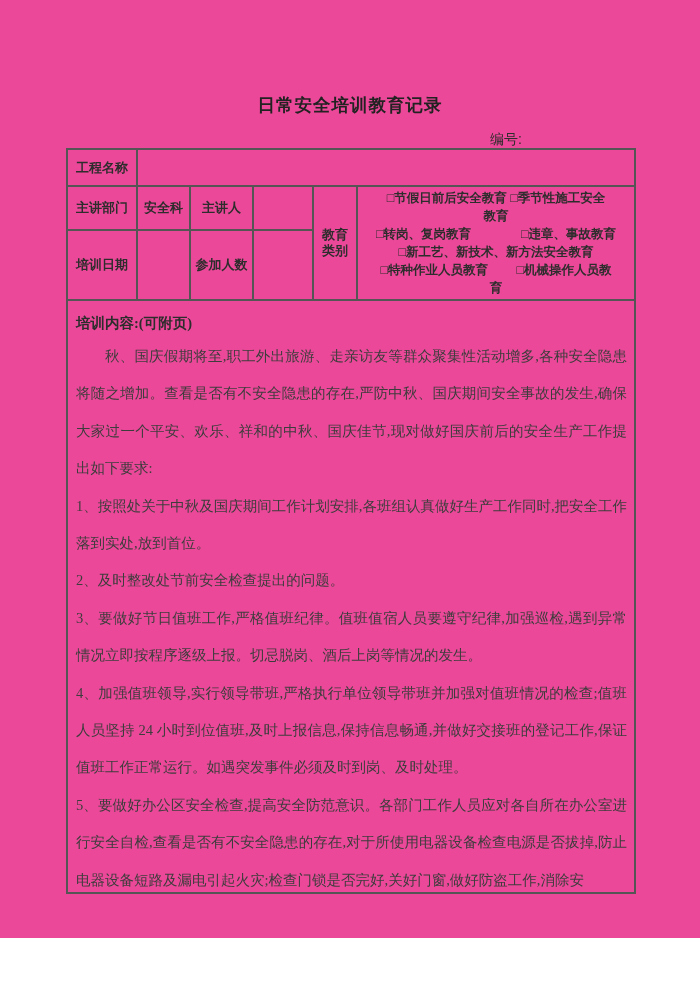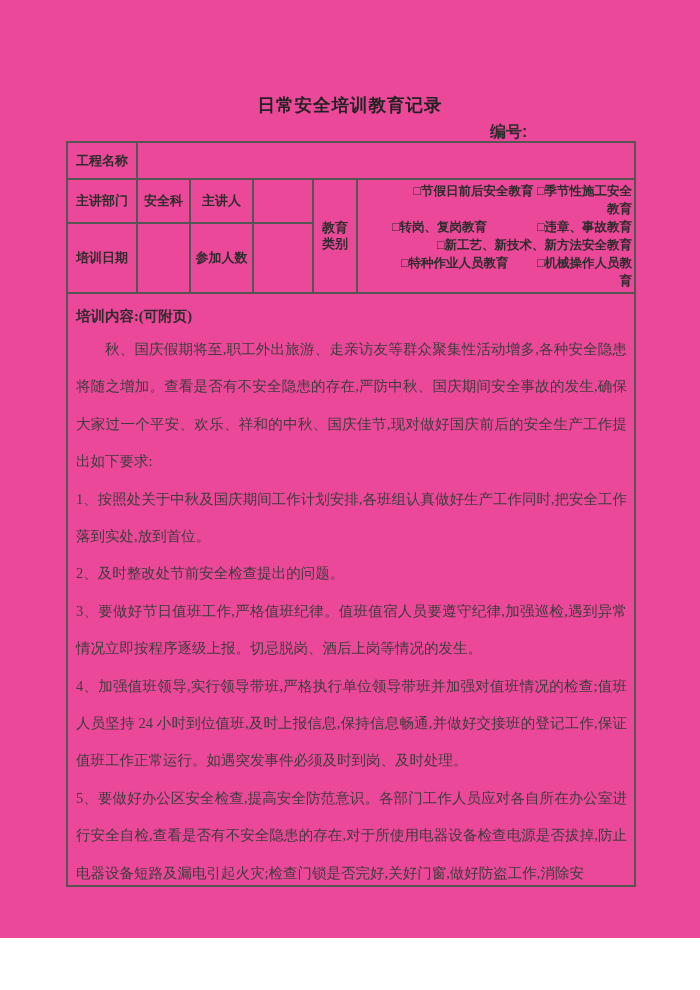--- a/index.html
+++ b/index.html
@@ -16,25 +16,25 @@
   .title {
     padding-top: 93px;
     text-align: center;
     font-size: 17.5px;
     line-height: 24px;
     font-weight: 700;
     color: #222222;
     letter-spacing: 1px;
   }
   .code-line {
-    margin-top: 6px;
+    margin-top: 13px;
     padding-left: 490px;
-    font-size: 16px;
+    font-size: 14px;
     line-height: 18px;
-    font-weight: 700;
+    font-weight: 400;
     color: #2d2d2d;
   }
   table.form {
     border-collapse: collapse;
     table-layout: fixed;
     width: 568px;
     margin-left: 66px;
     margin-top: 0;
   }
   table.form td {
@@ -58,21 +58,21 @@
   td.dept-val { padding: 2px 8px; }
   td.part-lbl { padding: 2px 6px; border-radius: 14px; }
   td.cat-lbl  { padding: 2px 4px; }
   td.cats {
     padding: 2px 4px 2px 5px;
     vertical-align: top;
     font-size: 12.5px;
     line-height: 18px;
     font-weight: 700;
     color: #2d2d2d;
-    text-align: right;
+    text-align: center;
     white-space: pre-line;
   }
   tr.r1 td { height: 37px; }
   tr.r2 td { height: 42px; }
   tr.r3 td { height: 66px; }
   tr.r4 td { height: 591px; }
   td.content-cell {
     vertical-align: top;
     padding: 0;
   }

